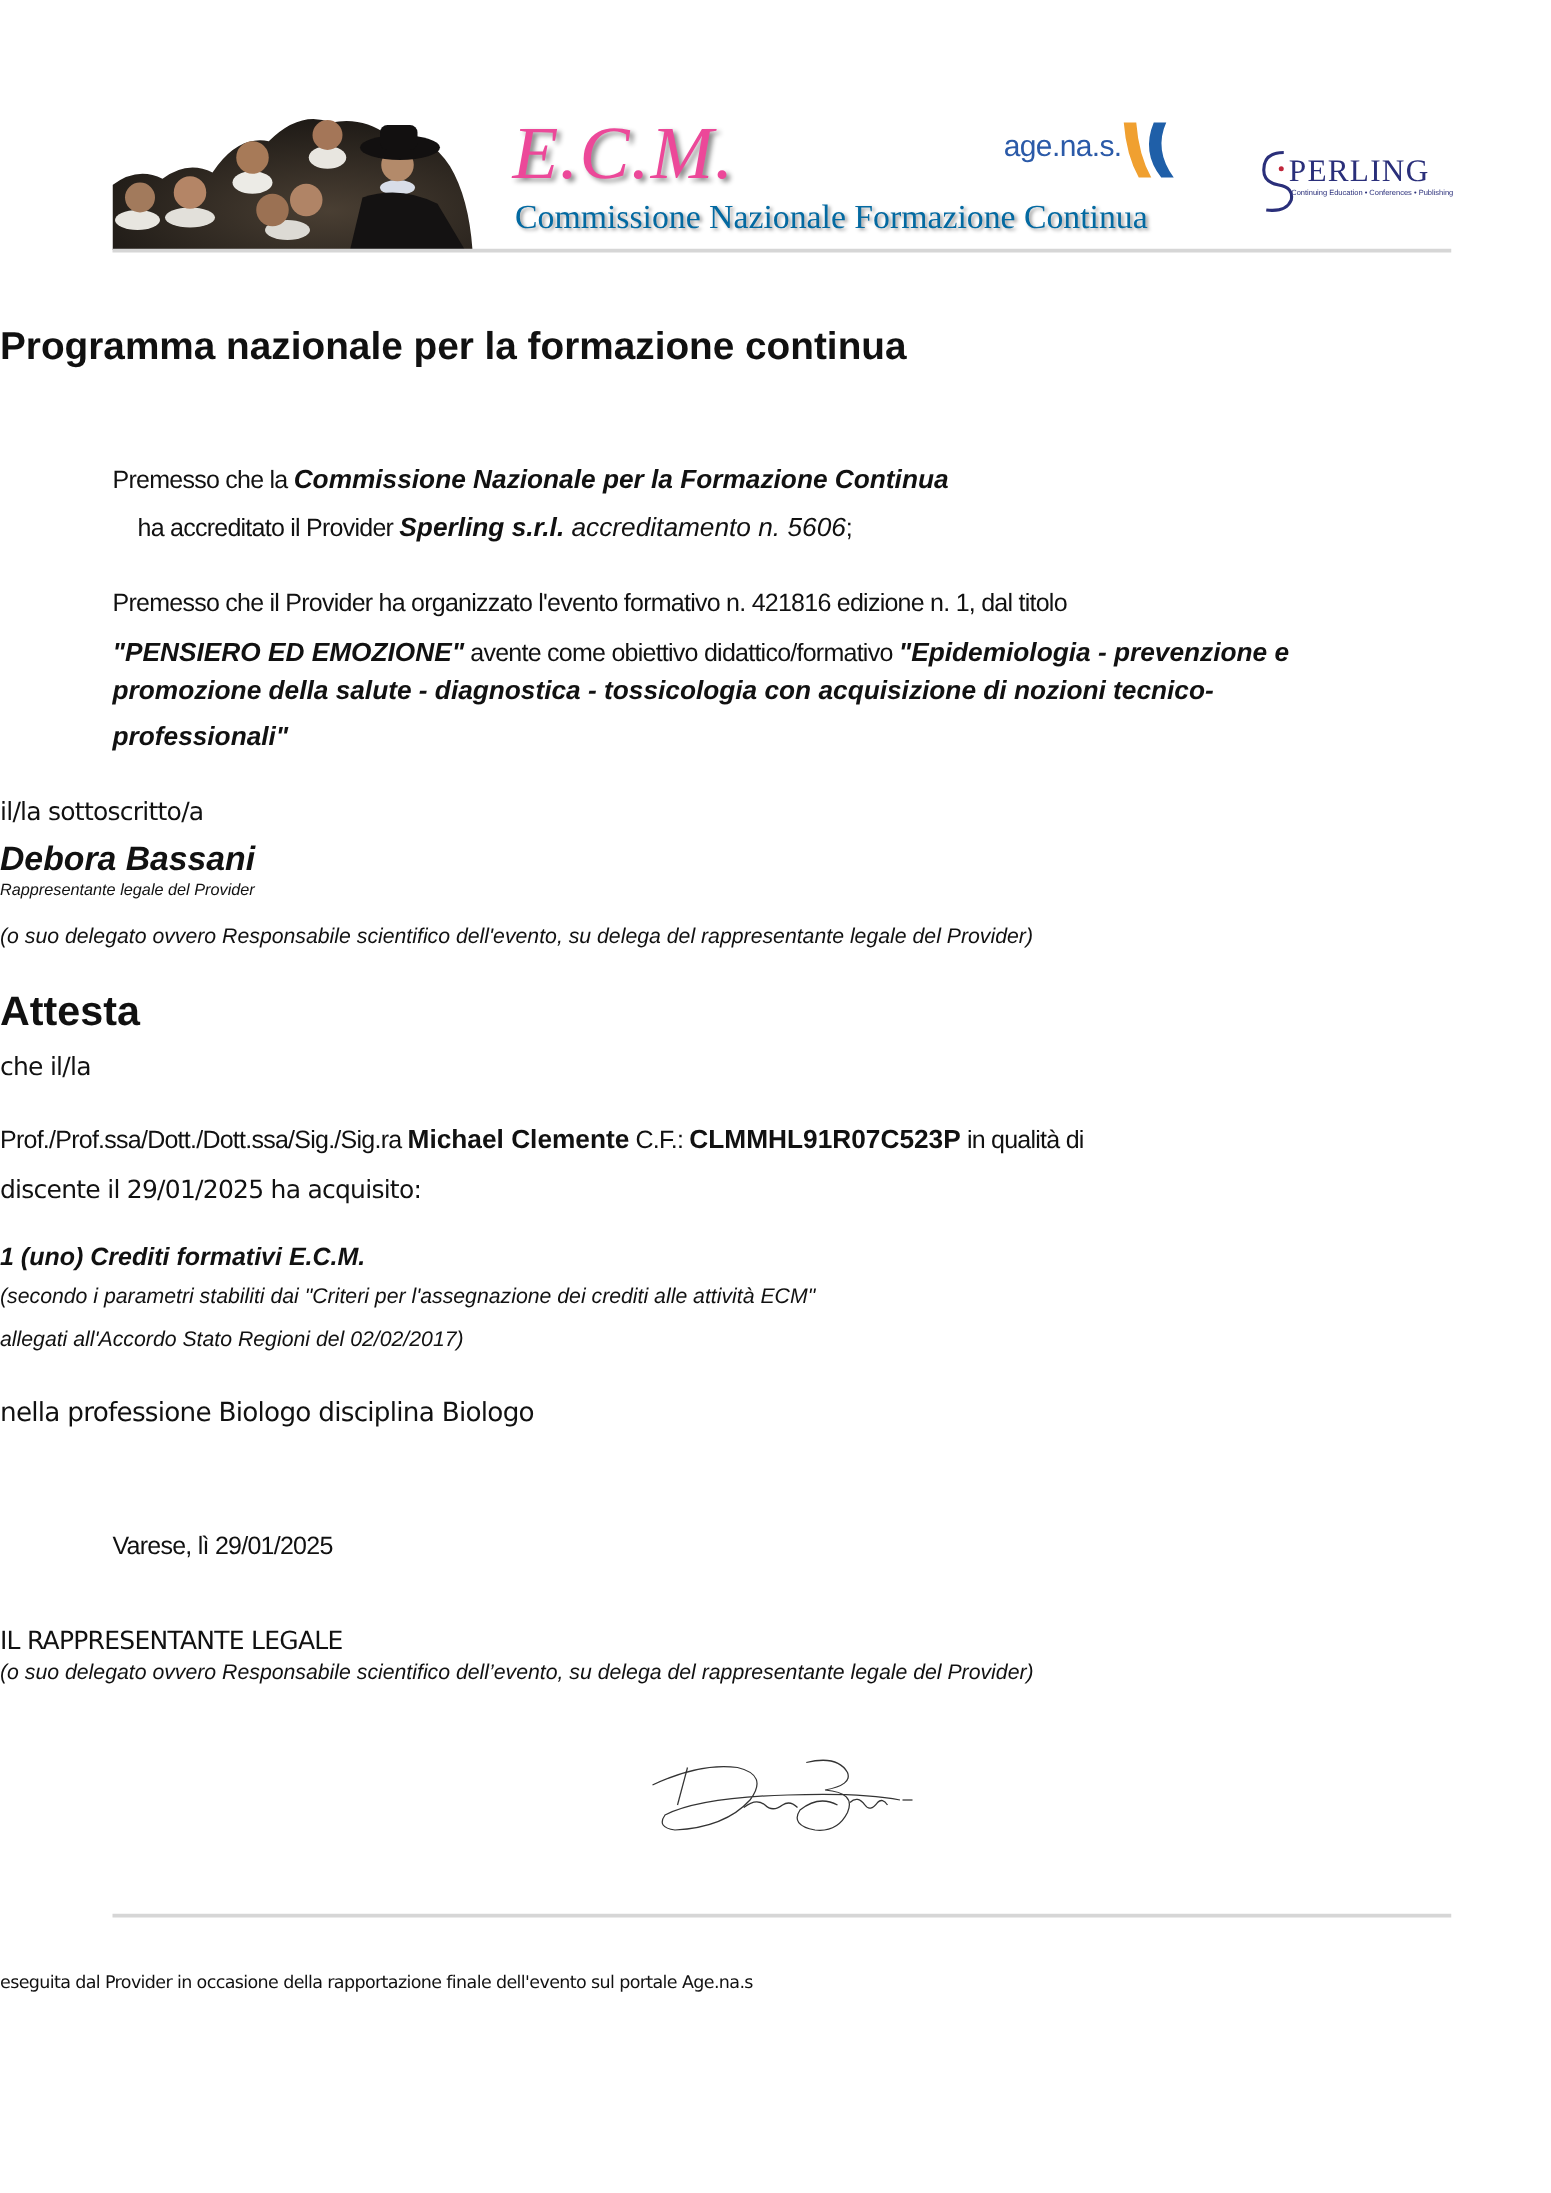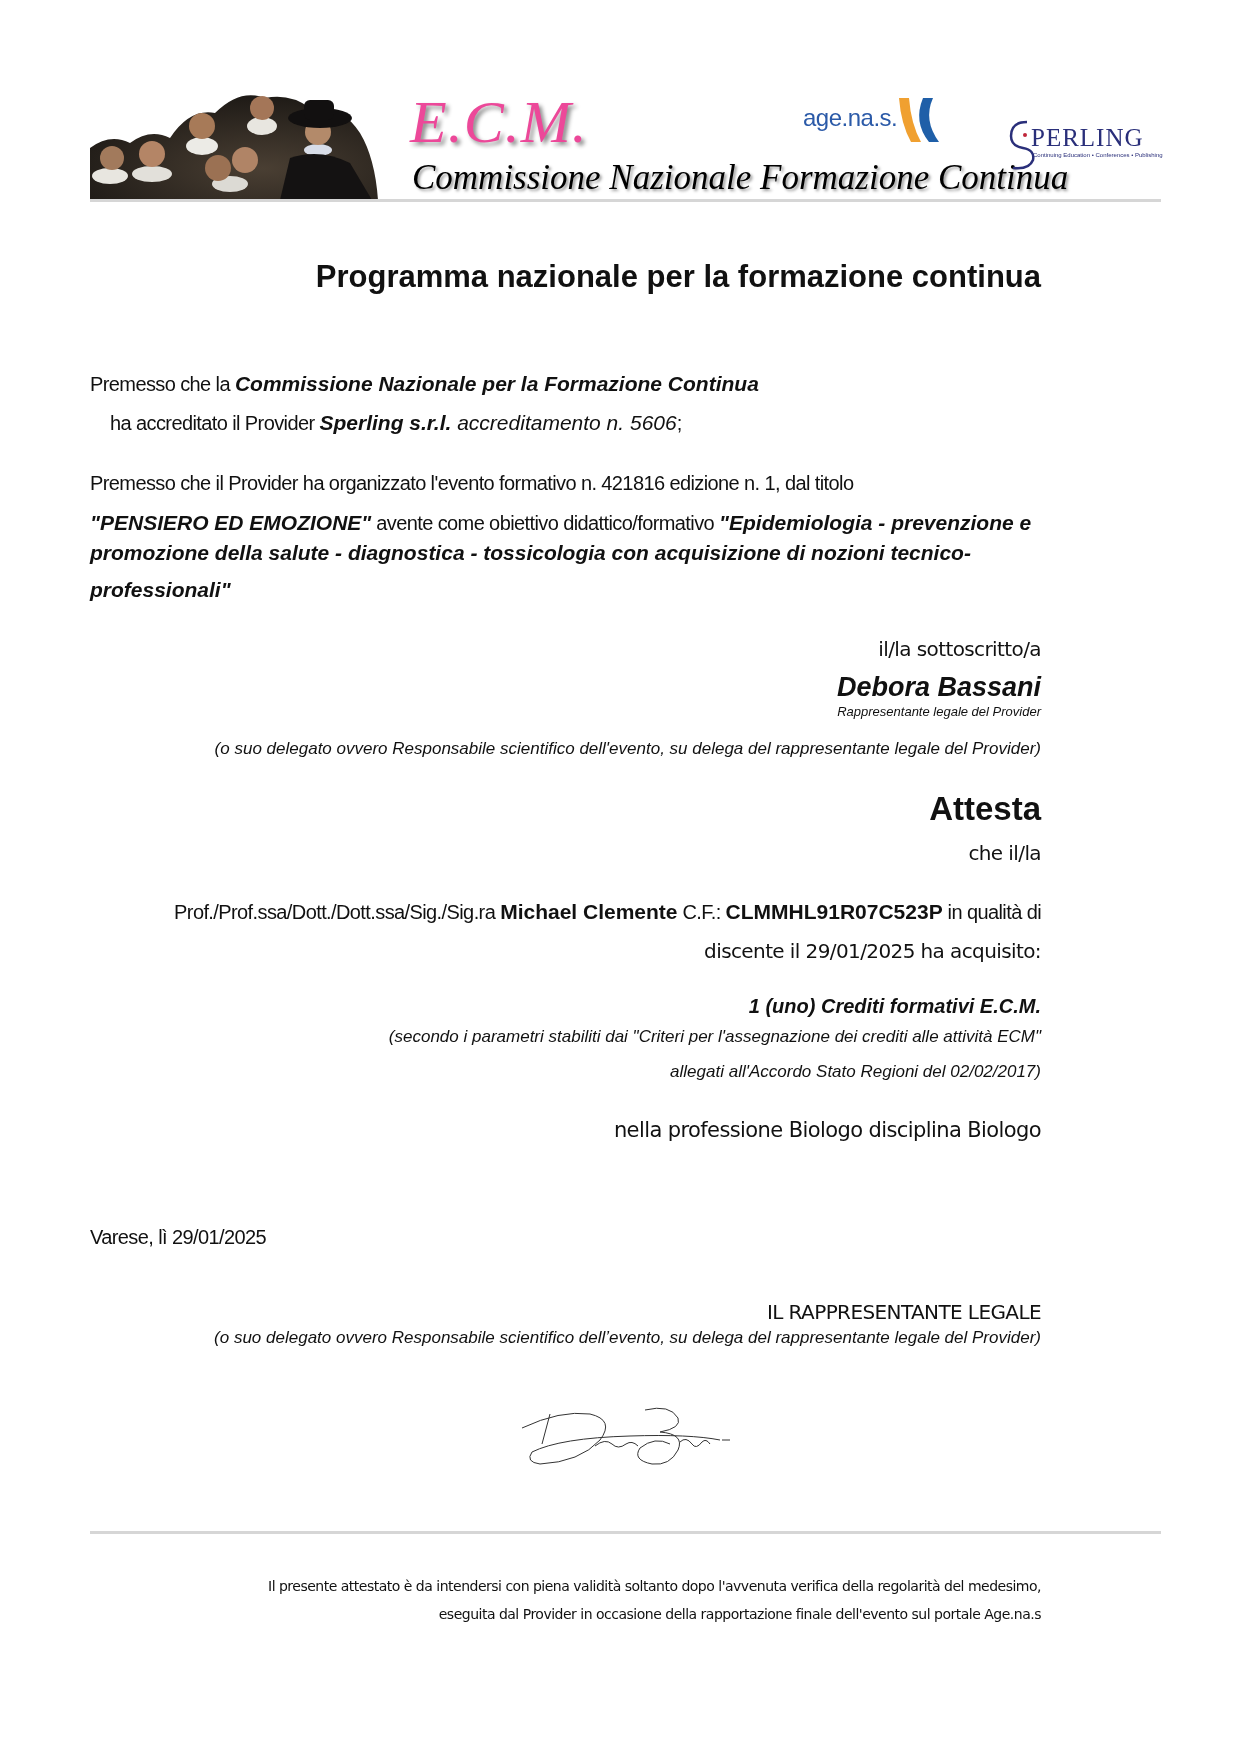--- a/index.html
+++ b/index.html
@@ -1,30 +1,30 @@
 <!DOCTYPE html>
 <html><head>
 <meta charset="utf-8">
 <style>
   html, body { margin:0; padding:0; background:#fff; }
   body { width:1241px; height:1754px; position:relative; overflow:hidden; color:#111;
          font-family:"Liberation Sans", sans-serif; }
   .abs { position:absolute; }
-  .center { left:0; width:1041px; text-align:right; }
+  .center { left:0; width:1041px; text-align:left; }
   .arial { font-family:"Liberation Sans", sans-serif; }
   .serif { font-family:"Liberation Serif", serif; }
   .bi { font-weight:bold; font-style:italic; }
   .b { font-weight:bold; }
   .i { font-style:italic; }
 
   
   #painting { left:90px; top:88px; width:292px; height:112px; }
   #ecm-title { left:410px; top:88px; font-size:60px; font-style:italic; color:#ec4899;
                text-shadow:3px 3px 4px #888; letter-spacing:1px; }
-  #ecm-sub { left:412px; top:158px; font-size:35px; font-style:italic; color:#000000;
+  #ecm-sub { left:412px; top:158px; font-size:27px; color:#0369a1;
              text-shadow:2px 2px 3px #999; }
   #agenas { left:803px; top:96px; width:140px; height:50px; }
   #agenas-text { position:absolute; left:0; top:8px; font-size:24px; color:#2b5aa8;
                  font-family:"Liberation Sans", sans-serif; letter-spacing:-0.5px; }
   #sperling { left:1005px; top:118px; width:160px; height:55px; }
   .divider { height:3px; background:#d6d6d6; }
   #hdr-div { left:90px; top:199px; width:1071px; }
   #ftr-div { left:90px; top:1531px; width:1071px; }
 
   #title { top:255px; font-size:31px; font-weight:bold; line-height:43px; }
@@ -146,15 +146,14 @@
       <path d="M75,46 Q85,38 92,44 Q98,50 106,44 Q112,40 118,46"></path>
       <path d="M125,10 Q150,4 158,18 Q162,28 140,32 Q165,34 158,50 Q150,66 132,64 Q112,60 120,48 Q135,36 150,44"></path>
       <path d="M160,42 Q166,36 172,44 Q176,50 182,42 Q186,38 190,44"></path>
       <path d="M202,40 L210,40"></path>
     </g>
   </svg>
 </div>
 
 <div class="abs divider" id="ftr-div"></div>
 <div class="abs center" id="footer" style="top:1572px;">
-  <div>Il presente attestato è da intendersi con piena validità soltanto dopo l'avvenuta verifica della regolarità del medesimo,</div>
   <div>eseguita dal Provider in occasione della rapportazione finale dell'evento sul portale Age.na.s</div>
 </div>
 
 </body></html>

